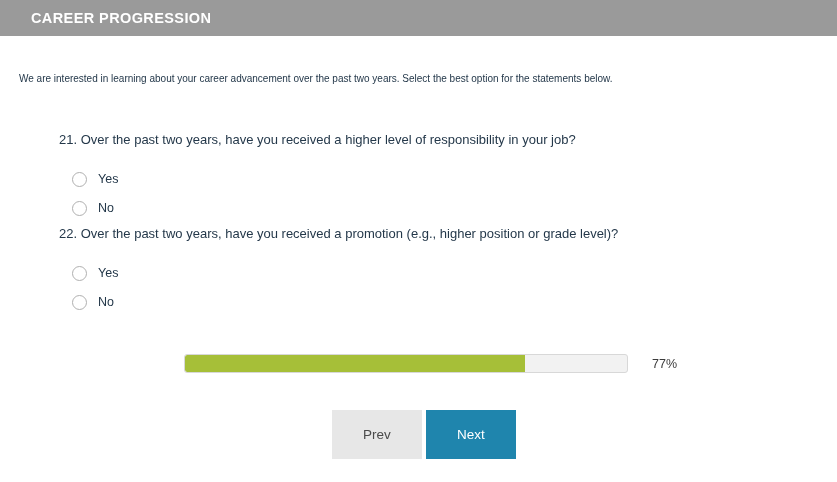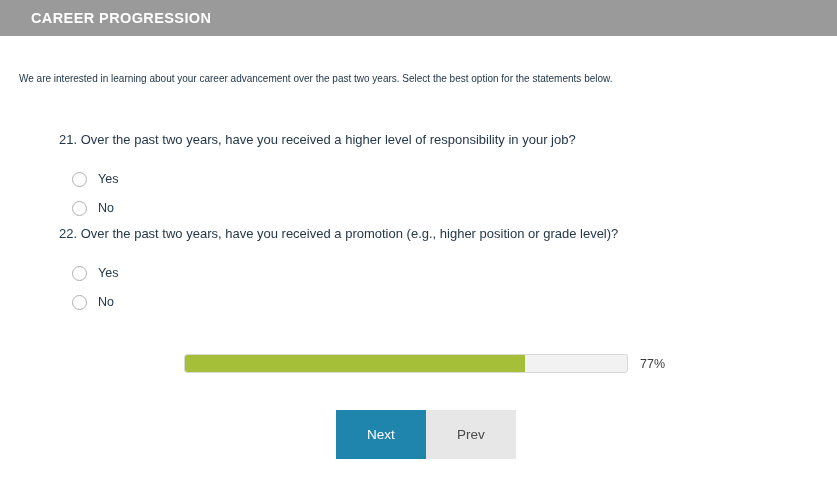--- a/index.html
+++ b/index.html
@@ -88,20 +88,21 @@
     line-height: 15px;
   }
 
   
   .progress-wrap {
     position: absolute;
     left: 184px;
     top: 354px;
     display: flex;
     align-items: center;
+    gap: 12px;
   }
   .progress-track {
     width: 444px;
     height: 19px;
     background: #f2f2f2;
     border: 1px solid #d8d8d8;
     border-radius: 3px;
     box-sizing: border-box;
     overflow: hidden;
     position: relative;
@@ -183,15 +184,15 @@
 </div>
 
 <div class="progress-wrap">
   <div class="progress-track">
     <div class="progress-fill" id="progress-fill" style="width: 77%;"></div>
   </div>
   <div class="progress-label">77%</div>
 </div>
 
 <div class="nav-buttons">
+  <button class="btn btn-prev">Prev</button>
   <button class="btn btn-next">Next</button>
-  <button class="btn btn-prev">Prev</button>
 </div>
 
 </body></html>

